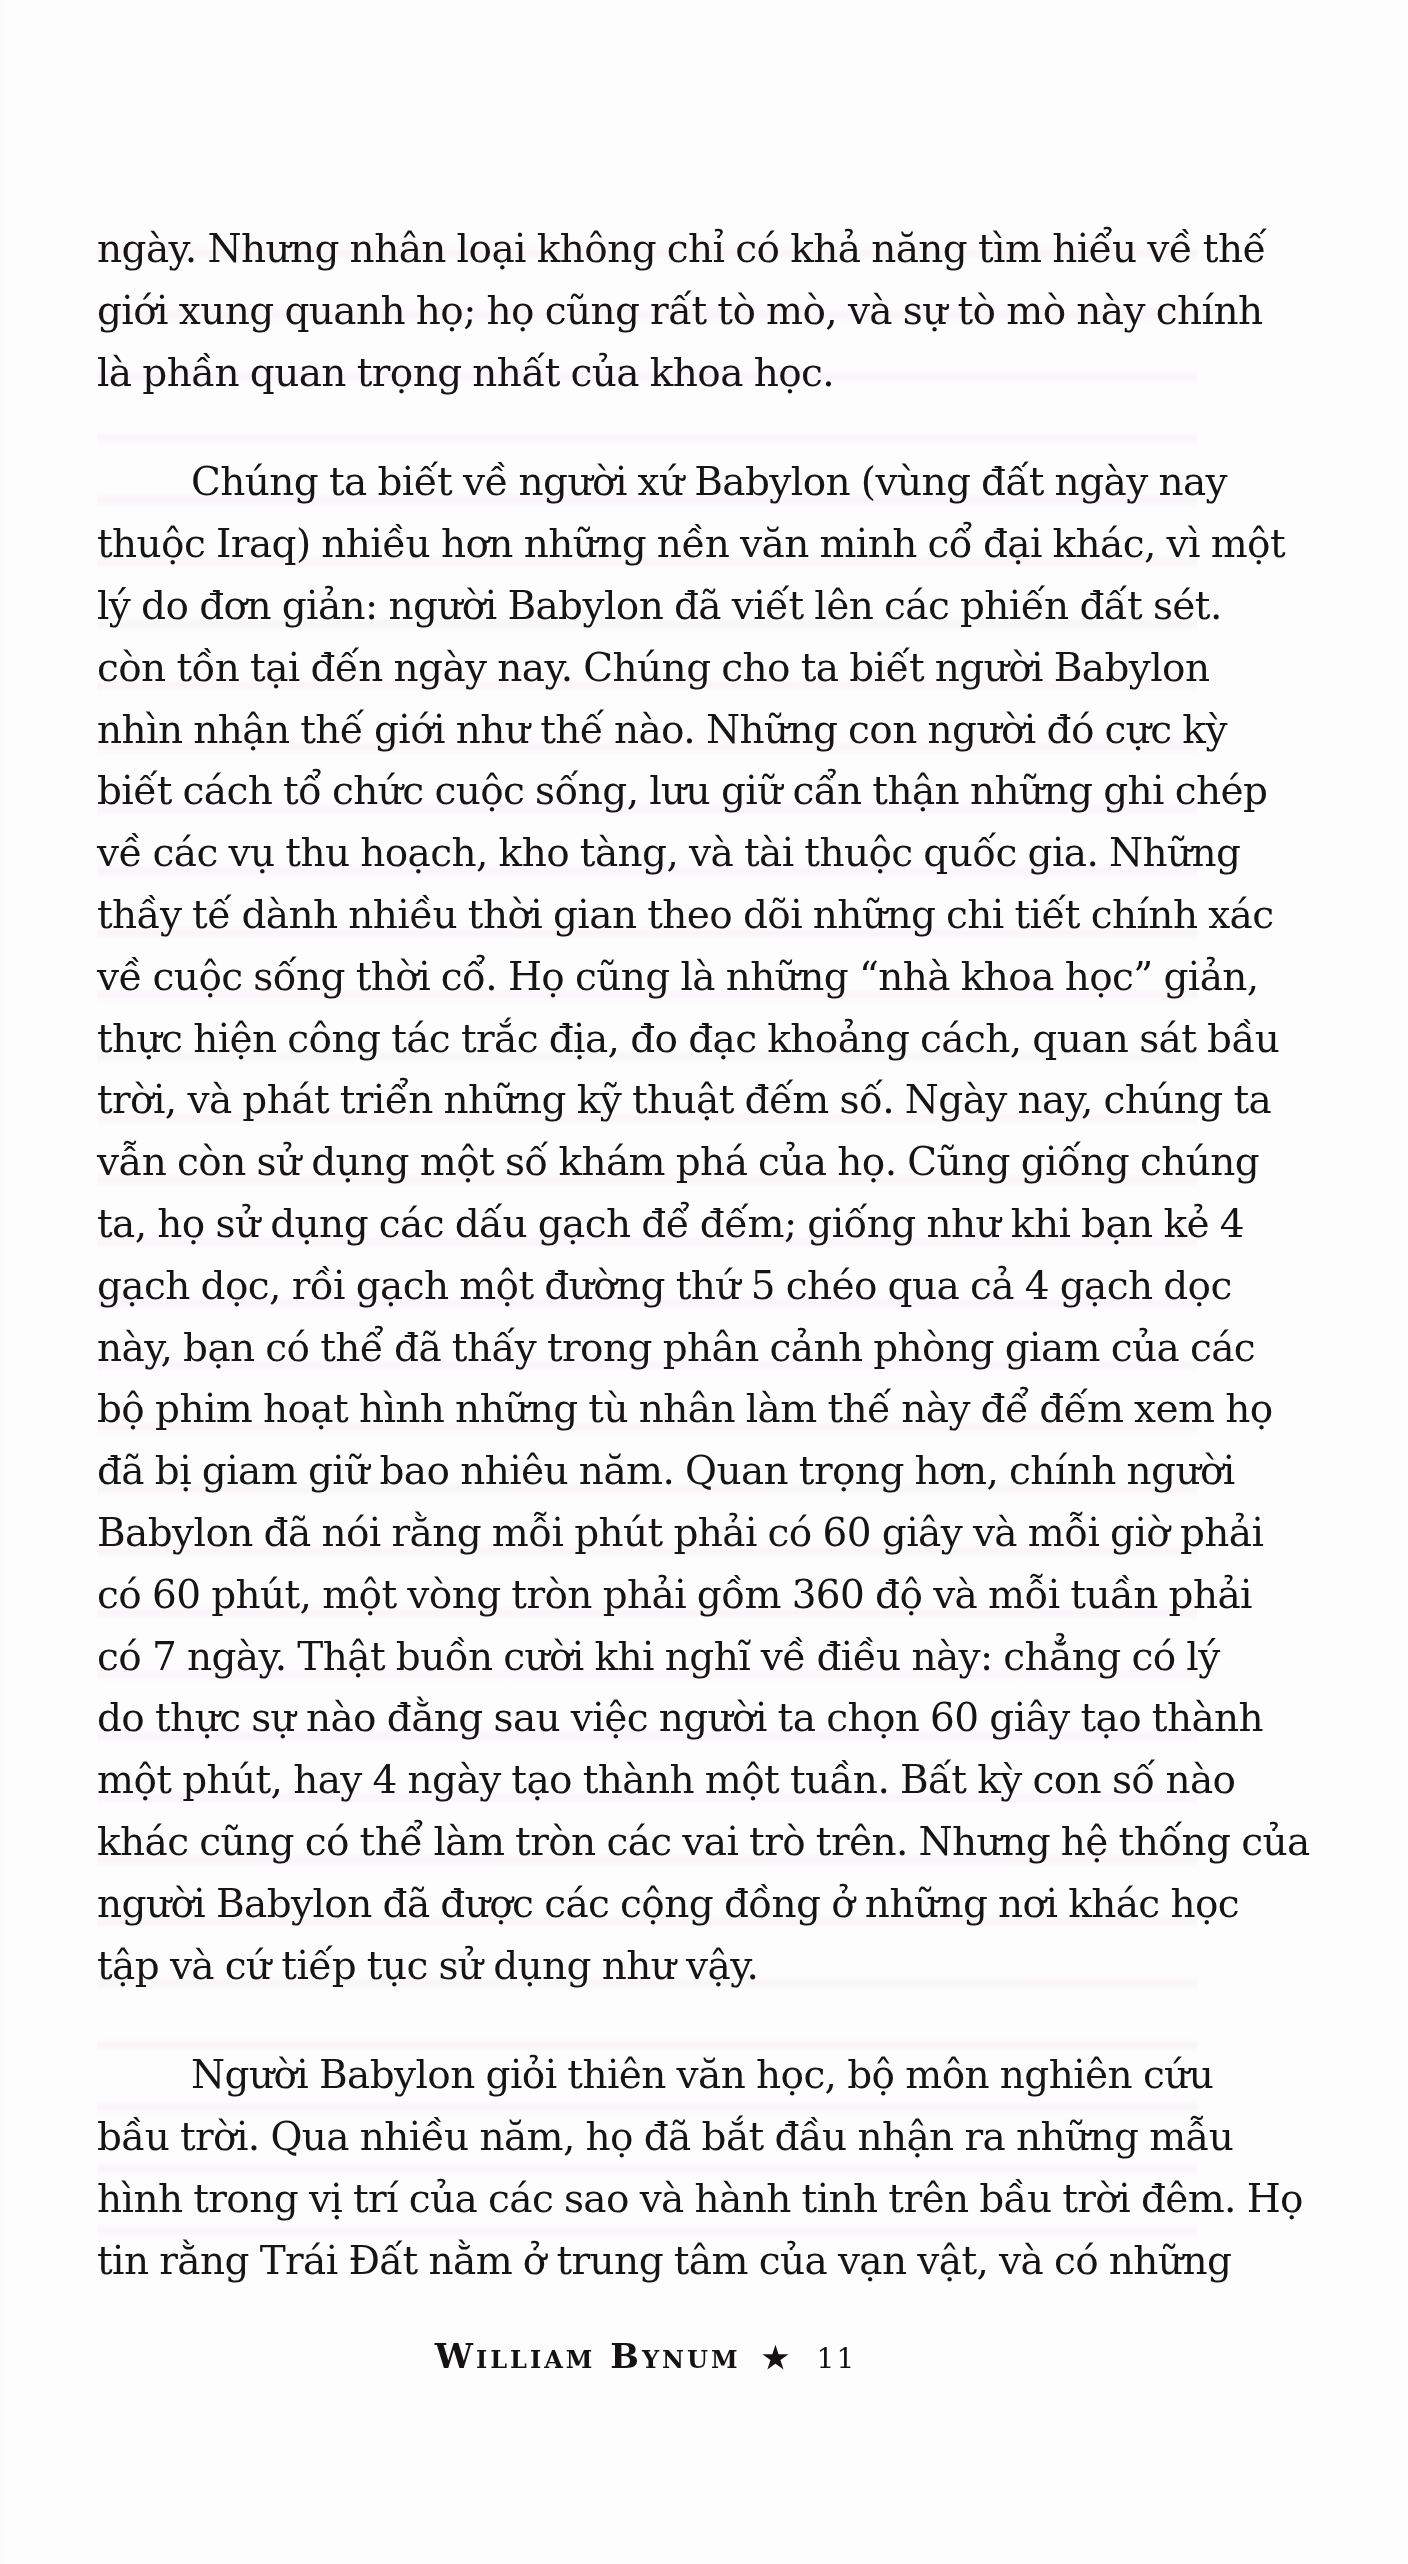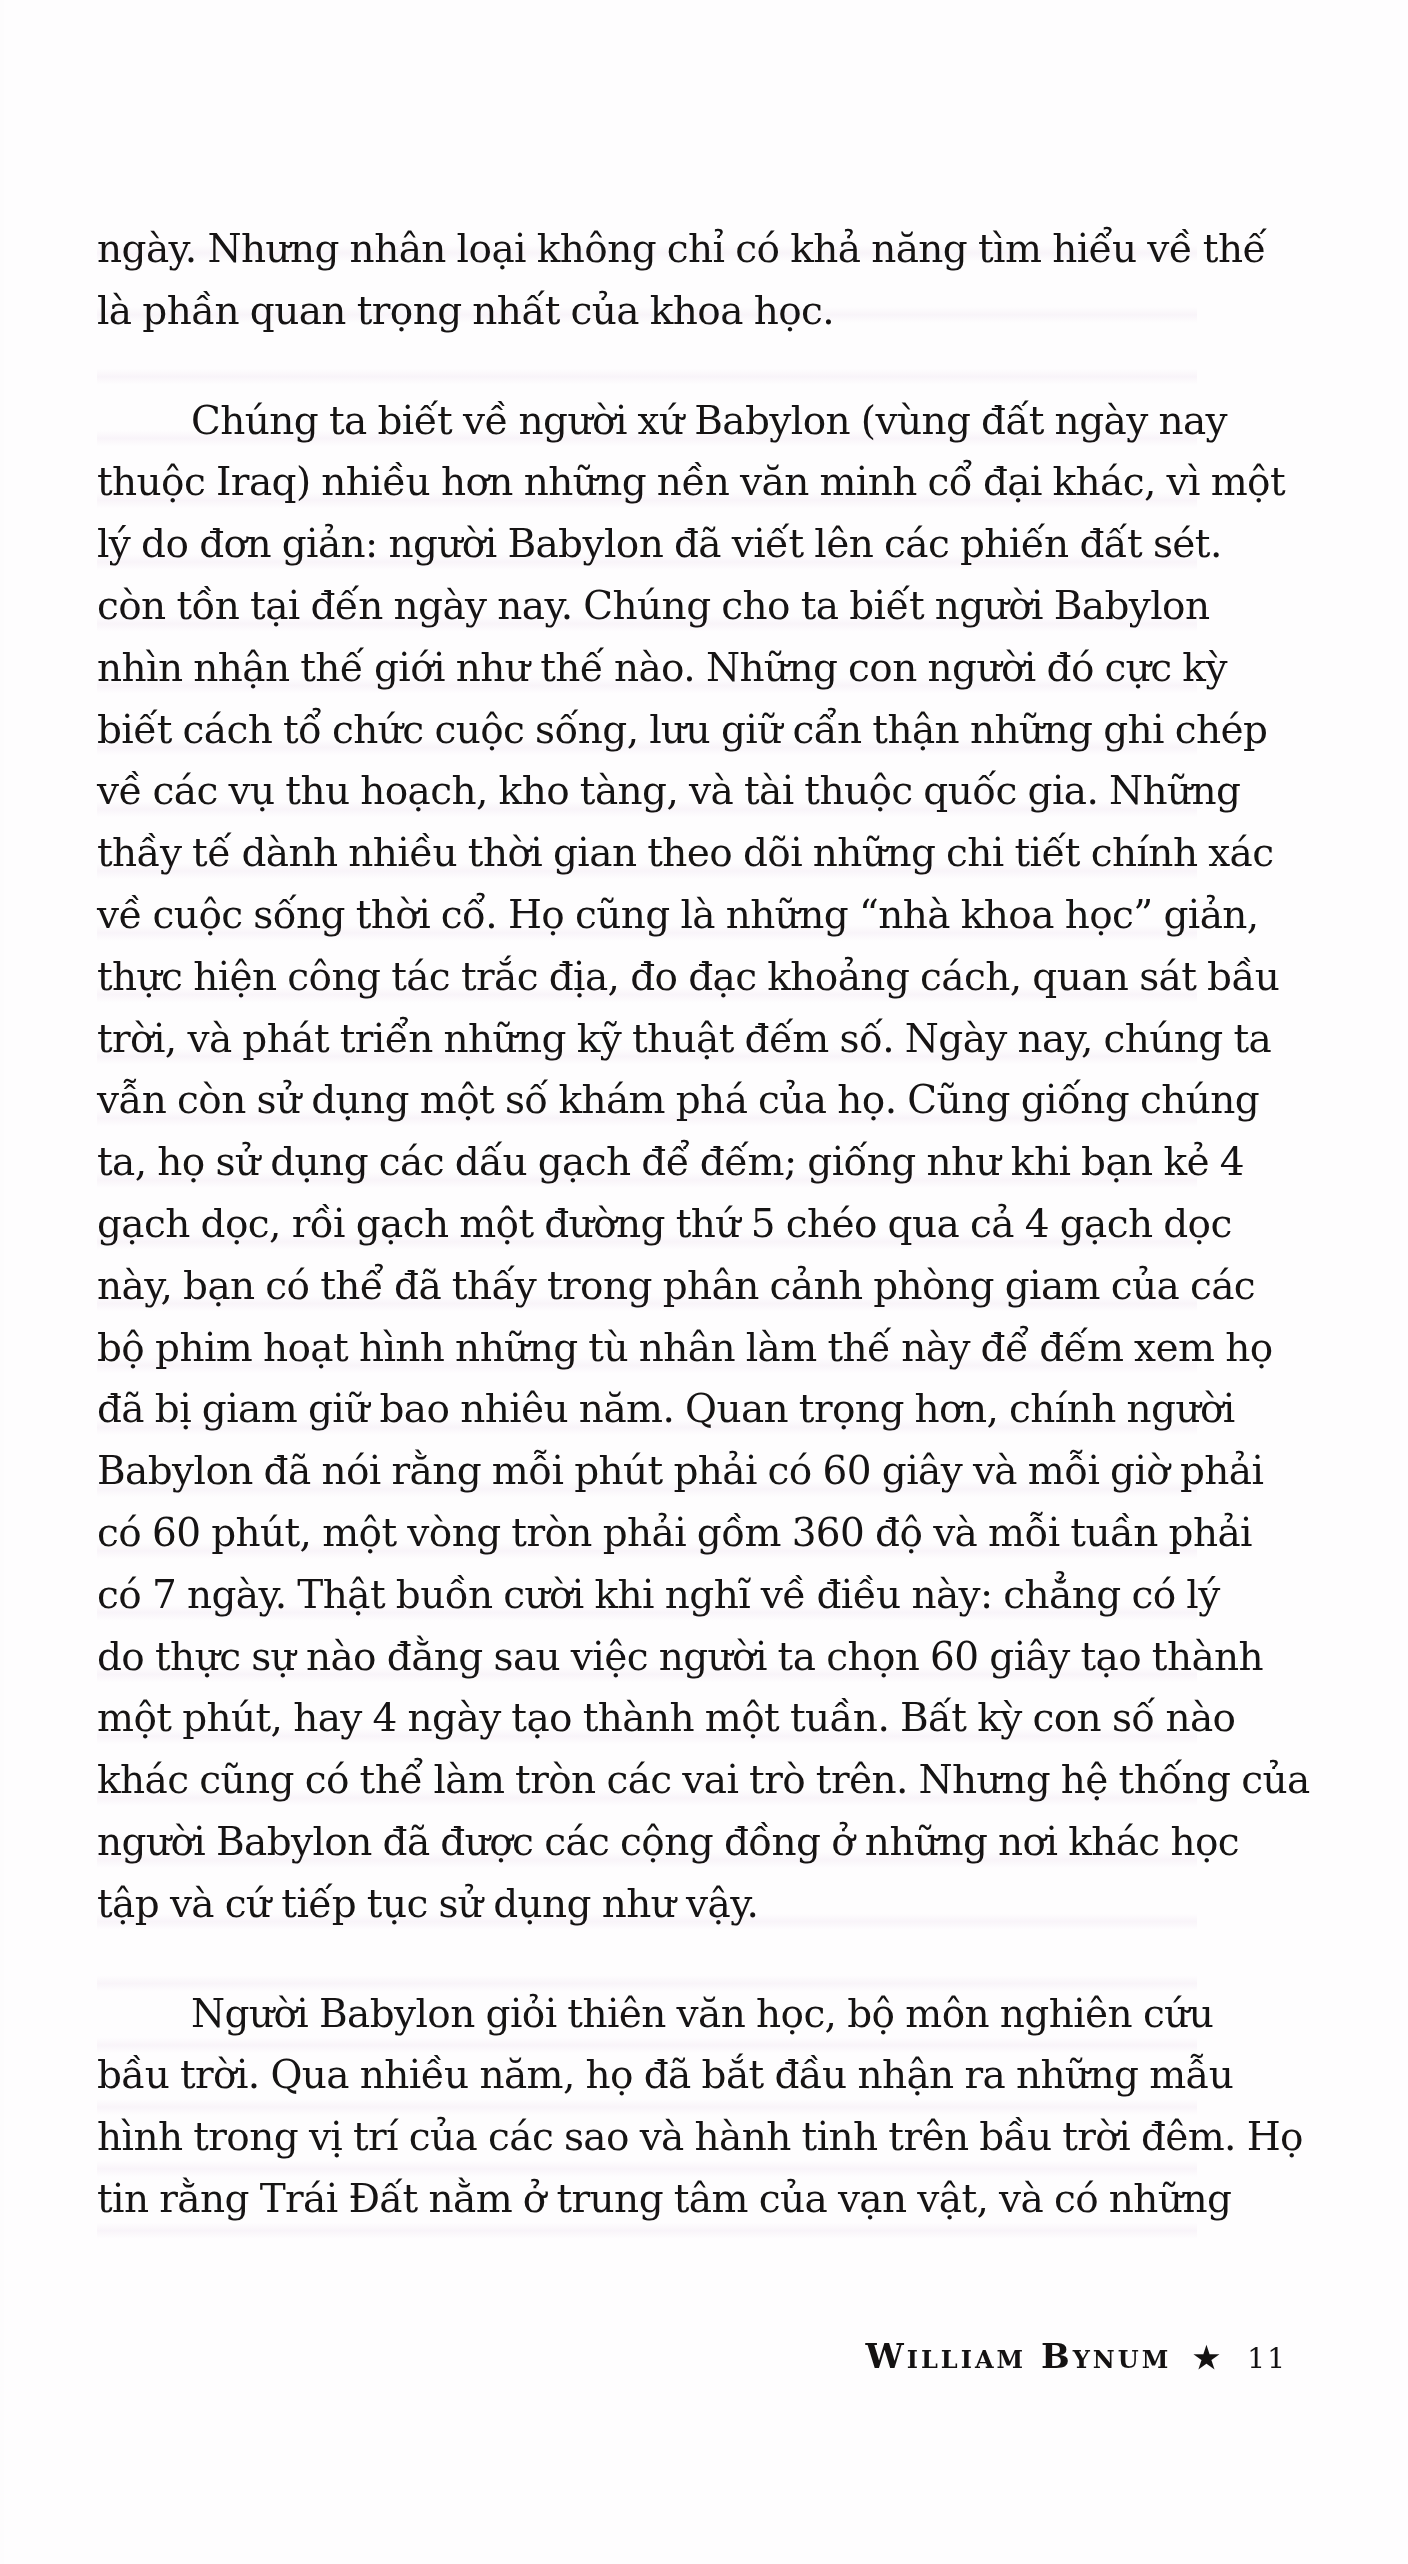--- a/index.html
+++ b/index.html
@@ -59,21 +59,21 @@
   }
   .line.indent {
     padding-left: 94px;
     margin-top: 48px;
   }
   .footer {
     position: absolute;
     left: 0;
     width: 1283px;
     top: 2336px;
-    text-align: right;
+    text-align: center;
     font-family: "DejaVu Serif", "Liberation Serif", serif;
     color: #141212;
     font-weight: bold;
   }
   .footer .author {
     font-variant: small-caps;
     font-size: 34px;
     letter-spacing: 3px;
   }
   .footer .star {
@@ -88,20 +88,21 @@
 </style>
 </head>
 <body>
 
 <div class="page">
   <div class="bleed"></div>
 
   <div class="text-block" id="text-block">
 
     <span class="line">ngày. Nhưng nhân loại không chỉ có khả năng tìm hiểu về thế</span>
+    <span class="line">giới xung quanh họ; họ cũng rất tò mò, và sự tò mò này chính</span>
     <span class="line last">là phần quan trọng nhất của khoa học.</span>
     <span class="line indent">Chúng ta biết về người xứ Babylon (vùng đất ngày nay</span>
     <span class="line">thuộc Iraq) nhiều hơn những nền văn minh cổ đại khác, vì một</span>
     <span class="line">lý do đơn giản: người Babylon đã viết lên các phiến đất sét.</span>
     <span class="line">còn tồn tại đến ngày nay. Chúng cho ta biết người Babylon</span>
     <span class="line">nhìn nhận thế giới như thế nào. Những con người đó cực kỳ</span>
     <span class="line">biết cách tổ chức cuộc sống, lưu giữ cẩn thận những ghi chép</span>
     <span class="line">về các vụ thu hoạch, kho tàng, và tài thuộc quốc gia. Những</span>
     <span class="line">thầy tế dành nhiều thời gian theo dõi những chi tiết chính xác</span>
     <span class="line">về cuộc sống thời cổ. Họ cũng là những “nhà khoa học” giản,</span>

